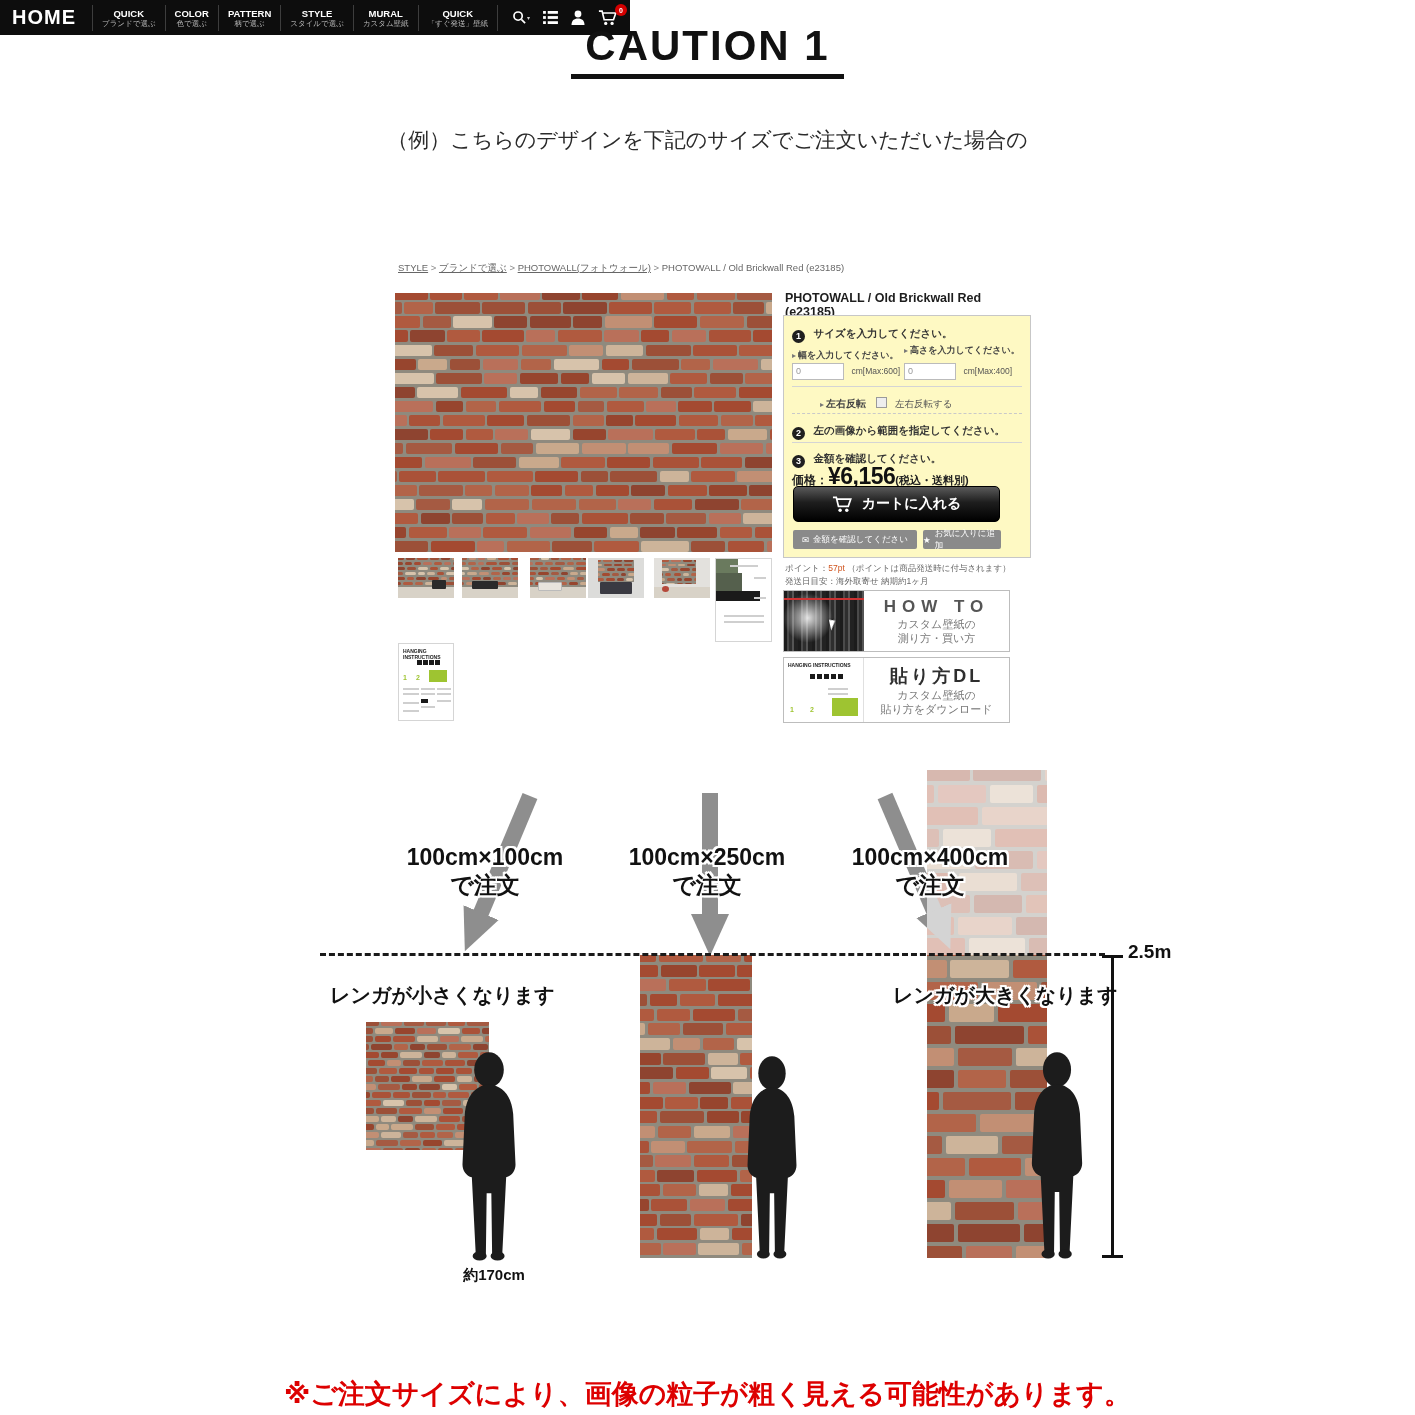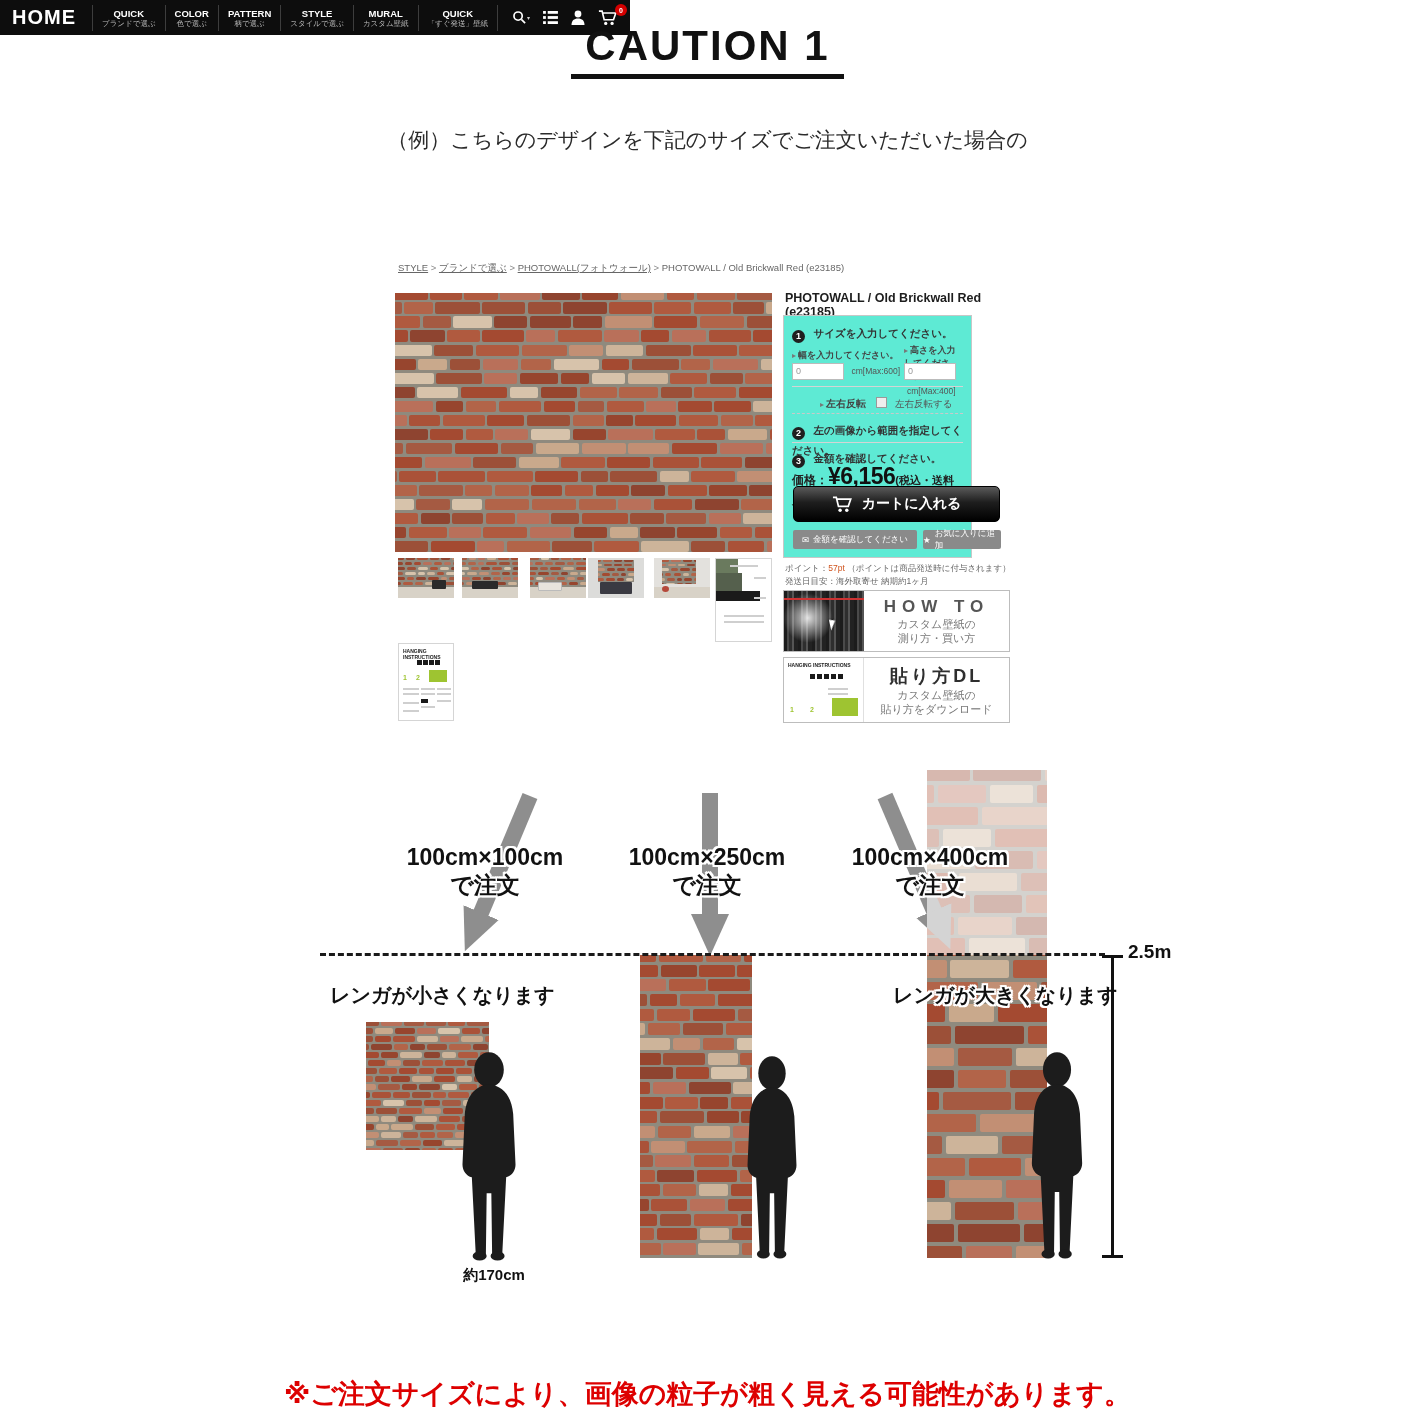--- a/index.html
+++ b/index.html
@@ -35,21 +35,21 @@
   .thumb .floor{position:absolute;left:0;bottom:0;width:100%;height:11px;background:#d8d2c7;}
   .thumb .furn{position:absolute;background:#2a2a2a;border-radius:1px;}
   .minidoc{position:absolute;background:#fff;border:1px solid #d5d5d5;box-sizing:border-box;overflow:hidden;cursor:pointer;}
   .minidoc .t1{font-size:5px;font-weight:bold;color:#222;line-height:6px;margin:4px 0 0 4px;}
   .minidoc .sq{position:absolute;width:5px;height:5px;background:#1a1a1a;}
   .minidoc .gr{position:absolute;background:#9ec431;}
   .minidoc .ln{position:absolute;height:2px;background:#cfcfcf;}
   .minidoc .num{position:absolute;font-size:7px;font-weight:bold;color:#9ec431;}
   
   .prod-title{left:785px;top:291px;width:230px;font-size:12.5px;font-weight:bold;color:#1d1d1d;}
-  .panel{left:783px;top:315px;width:189px;height:243px;background:#5eead4;border:1px solid #c7c7c7;box-sizing:border-box;}
+  .panel{left:783px;top:315px;width:248px;height:243px;background:#fef9c3;border:1px solid #c7c7c7;box-sizing:border-box;}
   .badge{display:inline-flex;width:13px;height:13px;border-radius:50%;background:#1f1f1f;color:#fff;font-size:9px;font-weight:bold;align-items:center;justify-content:center;margin-right:4px;vertical-align:-2px;}
   .step-label{font-size:10.5px;font-weight:bold;color:#333;}
   .p-row{position:absolute;left:8px;right:8px;}
   .field-label{font-size:9px;font-weight:bold;color:#444;}
   .marker{color:#777;font-size:8px;margin-right:2px;}
   .inp{width:44px;height:15px;font-size:9px;color:#999;border:1px solid #bbb;background:#fff;padding:0 3px;}
   .unit{font-size:8.5px;color:#555;margin-left:3px;}
   .hr{position:absolute;left:8px;right:8px;border-top:1px solid #d4d4d4;}
   .hr.dash{border-top:1px dashed #c9c9c9;}
   .cb{display:inline-block;width:9px;height:9px;border:1px solid #9a9a9a;background:#eee;vertical-align:-1px;margin:0 3px 0 6px;cursor:pointer;}

